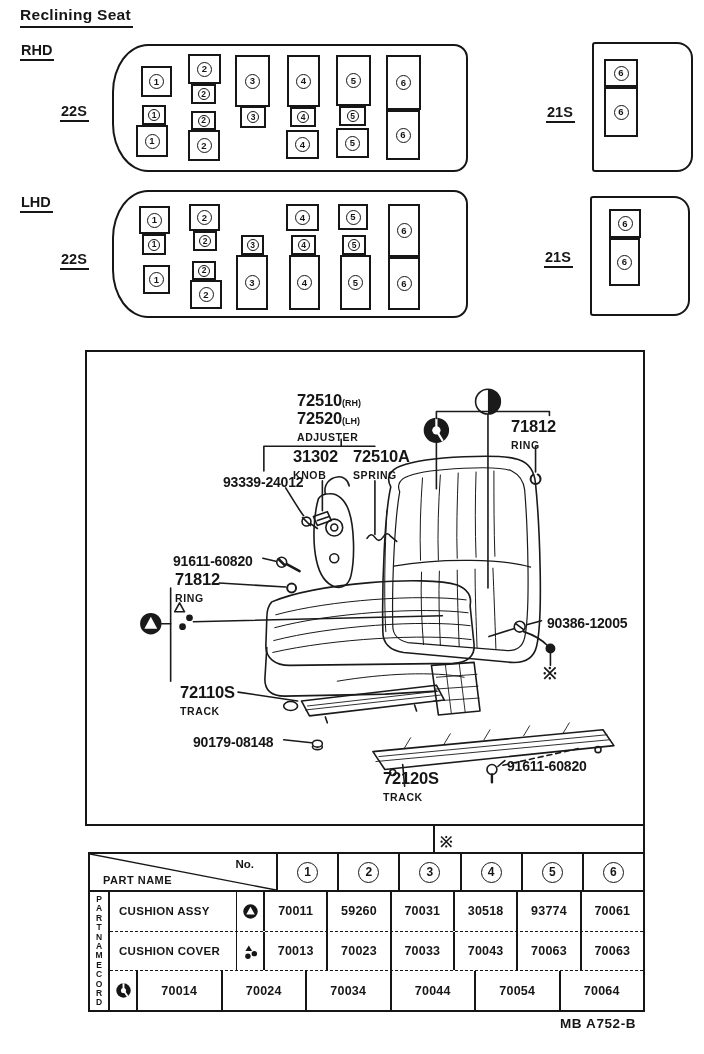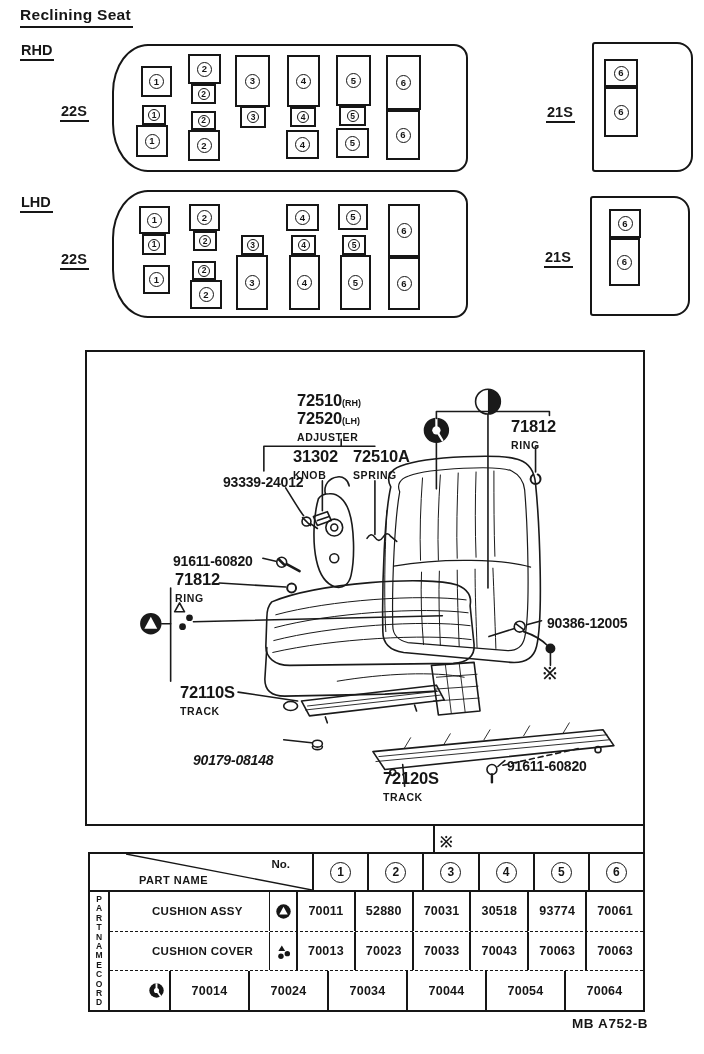--- a/index.html
+++ b/index.html
@@ -46,40 +46,40 @@
   
   #note { left:433px; top:826px; width:212px; height:34px; border:2px solid #161616; border-top:none;
     display:flex; align-items:flex-start; background:#fff; }
   .note-sym { font-size:15px; padding:5px 3px 0 5px; }
   .note-lines { font-size:12px; line-height:15px; white-space:pre; padding-top:1px; }
 
   
   #parts-table { left:88px; top:852px; width:557px; height:160px; border:2.4px solid #161616; background:#fff;
     display:flex; flex-direction:column; }
   .t-head { display:flex; height:38px; border-bottom:2px solid #161616; }
-  .corner { width:188px; position:relative; border-right:2px solid #161616;margin-left:36px; }
+  .corner { width:188px; position:relative; border-right:2px solid #161616; }
   .corner svg { position:absolute; left:0; top:0; width:100%; height:100%; }
   .corner-no { position:absolute; top:4px; right:22px; font-size:11.5px; }
   .corner-pn { position:absolute; bottom:4px; left:13px; font-size:11px; letter-spacing:0.5px; }
   .hcol { flex:1; display:flex; align-items:center; justify-content:center; border-right:2px solid #161616; }
   .hcol:last-child { border-right:none; }
   .t-body { display:flex; flex:1; }
   .side { width:20px; border-right:2px solid #161616; display:flex; flex-direction:column;
     align-items:center; justify-content:space-between; font-size:8.5px; line-height:1; padding:3px 0; }
   .rows { flex:1; display:flex; flex-direction:column; }
-  .trow { flex:1; display:flex; border-bottom:1.6px dashed #161616;padding-left:33px; }
+  .trow { flex:1; display:flex; border-bottom:1.6px dashed #161616; }
   .trow:last-child { border-bottom:none; }
   .c-name { width:127px; border-right:1.8px solid #161616; display:flex; align-items:center;
     padding-left:9px; font-size:11.5px; letter-spacing:0.3px; }
   .c-icon { width:28px; border-right:2px solid #161616; display:flex; align-items:center; justify-content:center; }
   .c-val { flex:1; border-right:2px solid #161616; display:flex; align-items:center; justify-content:center;
     font-size:12.5px; letter-spacing:0.2px; }
   .c-val:last-child { border-right:none; }
 
-  #footer-code { left:572px; top:1016px; font-size:13.5px; letter-spacing:0.6px; }
+  #footer-code { left:560px; top:1016px; font-size:13.5px; letter-spacing:0.6px; }
 
   svg.line-art path, svg.line-art circle, svg.line-art ellipse, svg.line-art line, svg.line-art rect {
     vector-effect: non-scaling-stroke;
   }
 </style>
 </head>
 <body>
 
 <div class="abs" id="page-title">Reclining Seat</div>
 <div class="abs seclabel" style="left:20px;top:42px;">RHD</div>
@@ -323,21 +323,21 @@
       <div class="dlabel" style="left: 460px; top: 263px;">
         <div class="dline"><span class="t-md">90386-12005</span></div>
       </div>
       <div class="dlabel" style="left: 456px; top: 313px;">
         <div class="dline"><span class="t-lg">※</span></div>
       </div>
       <div class="dlabel" style="left: 93px; top: 332px;">
         <div class="dline"><span class="t-lg">72110S</span></div>
         <div class="dline"><span class="t-sm">TRACK</span></div>
       </div>
-      <div class="dlabel" style="left: 106px; top: 400px; font-style: italic;">
+      <div class="dlabel" style="left: 106px; top: 382px;">
         <div class="dline"><span class="t-md">90179-08148</span></div>
       </div>
       <div class="dlabel" style="left: 296px; top: 418px;">
         <div class="dline"><span class="t-lg">72120S</span></div>
         <div class="dline"><span class="t-sm">TRACK</span></div>
       </div>
       <div class="dlabel" style="left: 420px; top: 406px;">
         <div class="dline"><span class="t-md">91611-60820</span></div>
       </div>
     </div>
@@ -399,21 +399,21 @@
     <div class="rows" id="table-rows">
         <div class="trow">
           <div class="c-name">CUSHION ASSY</div>
           <div class="c-icon">
             <svg viewBox="0 0 20 20" width="17" height="17">
               <circle cx="10" cy="10" r="8.5" fill="#161616"></circle>
               <path d="M10 4.5 L15 13.5 H5 Z" fill="#fff"></path>
             </svg>
           </div>
           <div class="c-val">70011</div>
-          <div class="c-val">52880</div>
+          <div class="c-val">59260</div>
           <div class="c-val">70031</div>
           <div class="c-val">30518</div>
           <div class="c-val">93774</div>
           <div class="c-val">70061</div>
         </div>
         <div class="trow">
           <div class="c-name">CUSHION COVER</div>
           <div class="c-icon">
             <svg viewBox="0 0 20 20" width="17" height="17">
               <path d="M8 3 L12 9.5 H4 Z" fill="#161616"></path>

